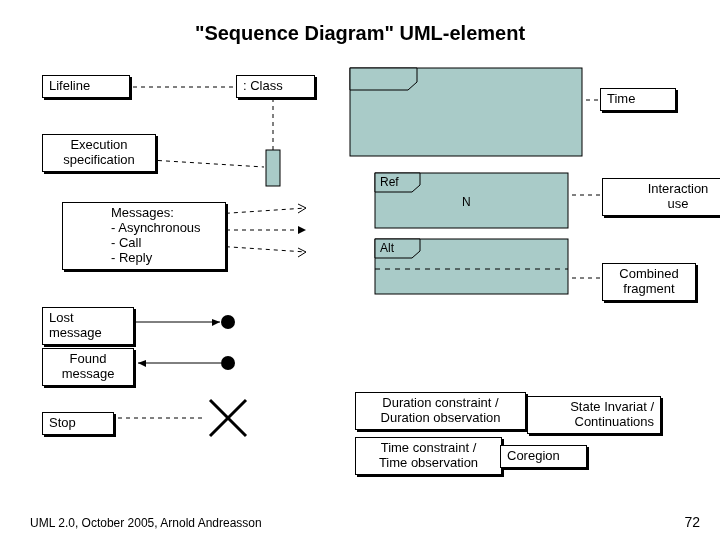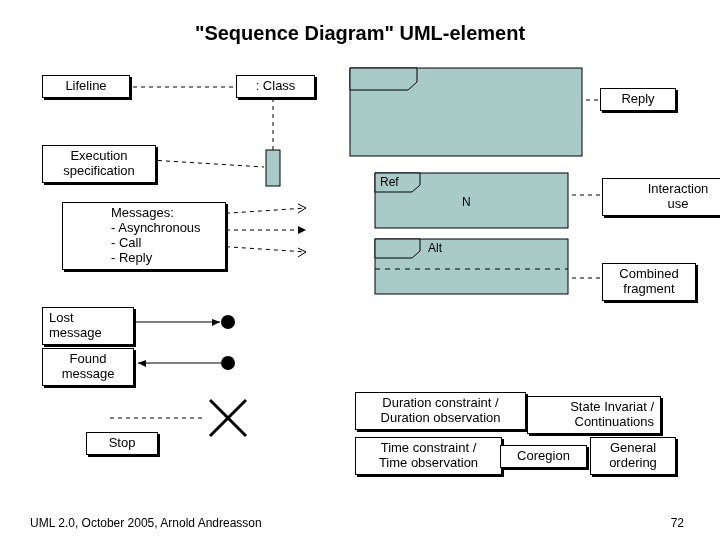--- a/index.html
+++ b/index.html
@@ -27,33 +27,33 @@
   }
   .footer {
     position: absolute;
     bottom: 10px;
     left: 30px;
     font-size: 12px;
   }
   .pagenum {
     position: absolute;
     bottom: 10px;
-    right: 36px;
-    font-size: 12px;
+    right: 20px;
+    font-size: 14px;
   }
   
   .lbl {
     position: absolute;
     background: #fff;
     border: 1px solid #000;
     box-shadow: 2px 2px 0 #000;
     font-size: 13px;
     line-height: 1.15;
     padding: 3px 6px;
-    text-align: center;
+    text-align: left;
     white-space: nowrap;
   }
   .lbl.multi { white-space: normal; text-align: left; }
   .svg-layer {
     position: absolute;
     left: 0; top: 0;
     width: 720px; height: 540px;
     pointer-events: none;
   }
   .tabtext {
@@ -116,46 +116,45 @@
     <line x1="210" y1="400" x2="246" y2="436" stroke="#000" stroke-width="3"></line>
     <line x1="246" y1="400" x2="210" y2="436" stroke="#000" stroke-width="3"></line>
 
     <line x1="110" y1="418" x2="205" y2="418" stroke="#000" stroke-dasharray="4 4"></line>
   </svg>
 
   <div class="lbl" style="left:42px; top:75px; width:74px;">Lifeline</div>
 
   <div class="lbl" style="left:236px; top:75px; width:65px;">: Class</div>
 
-  <div class="lbl multi" style="left:42px; top:145px; width:100px; text-align:center;">Execution<br>specification</div>
+  <div class="lbl multi" style="left:42px; top:134px; width:100px; text-align:center;">Execution<br>specification</div>
 
   <div class="lbl multi" style="left:62px; top:202px; width:108px;padding-left:48px;">Messages:<br>- Asynchronous<br>- Call<br>- Reply</div>
 
   <div class="lbl multi" style="left:42px; top:307px; width:78px; text-align:left;">Lost<br>message</div>
 
   <div class="lbl multi" style="left:42px; top:348px; width:78px; text-align:center;">Found<br>message</div>
 
-  <div class="lbl" style="left:42px; top:432px; width:58px;margin-left:44px;">Stop</div>
+  <div class="lbl" style="left:42px; top:412px; width:58px;">Stop</div>
 
-  <div class="lbl" style="left:600px; top:88px; width:62px;">Reply</div>
+  <div class="lbl" style="left:600px; top:88px; width:62px;">Time</div>
 
   <div class="lbl multi" style="left:602px; top:178px; width:82px; text-align:center;padding-left:34px;">Interaction<br>use</div>
 
   <div class="lbl multi" style="left:602px; top:263px; width:80px; text-align:center;">Combined<br>fragment</div>
 
   <div class="tabtext" style="left:380px; top:175px;">Ref</div>
   <div class="tabtext" style="left:462px; top:195px;">N</div>
-  <div class="tabtext" style="left:380px; top:241px;margin-left:48px;">Alt</div>
+  <div class="tabtext" style="left:380px; top:241px;">Alt</div>
 
   <div class="lbl multi" style="left:355px; top:392px; width:157px; text-align:center;">Duration constraint /<br>Duration observation</div>
 
   <div class="lbl multi" style="left:527px; top:396px; width:120px; text-align:right;">State Invariat /<br>Continuations</div>
 
   <div class="lbl multi" style="left:355px; top:437px; width:133px; text-align:center;">Time constraint /<br>Time observation</div>
 
   <div class="lbl" style="left:500px; top:445px; width:73px;">Coregion</div>
 
-  <div class="lbl multi" style="left:590px; top:437px; width:72px; text-align:center;">General<br>ordering</div>
 
   <div class="footer">UML 2.0, October 2005, Arnold Andreasson</div>
   <div class="pagenum">72</div>
 
 </div>
 
 </body></html>

